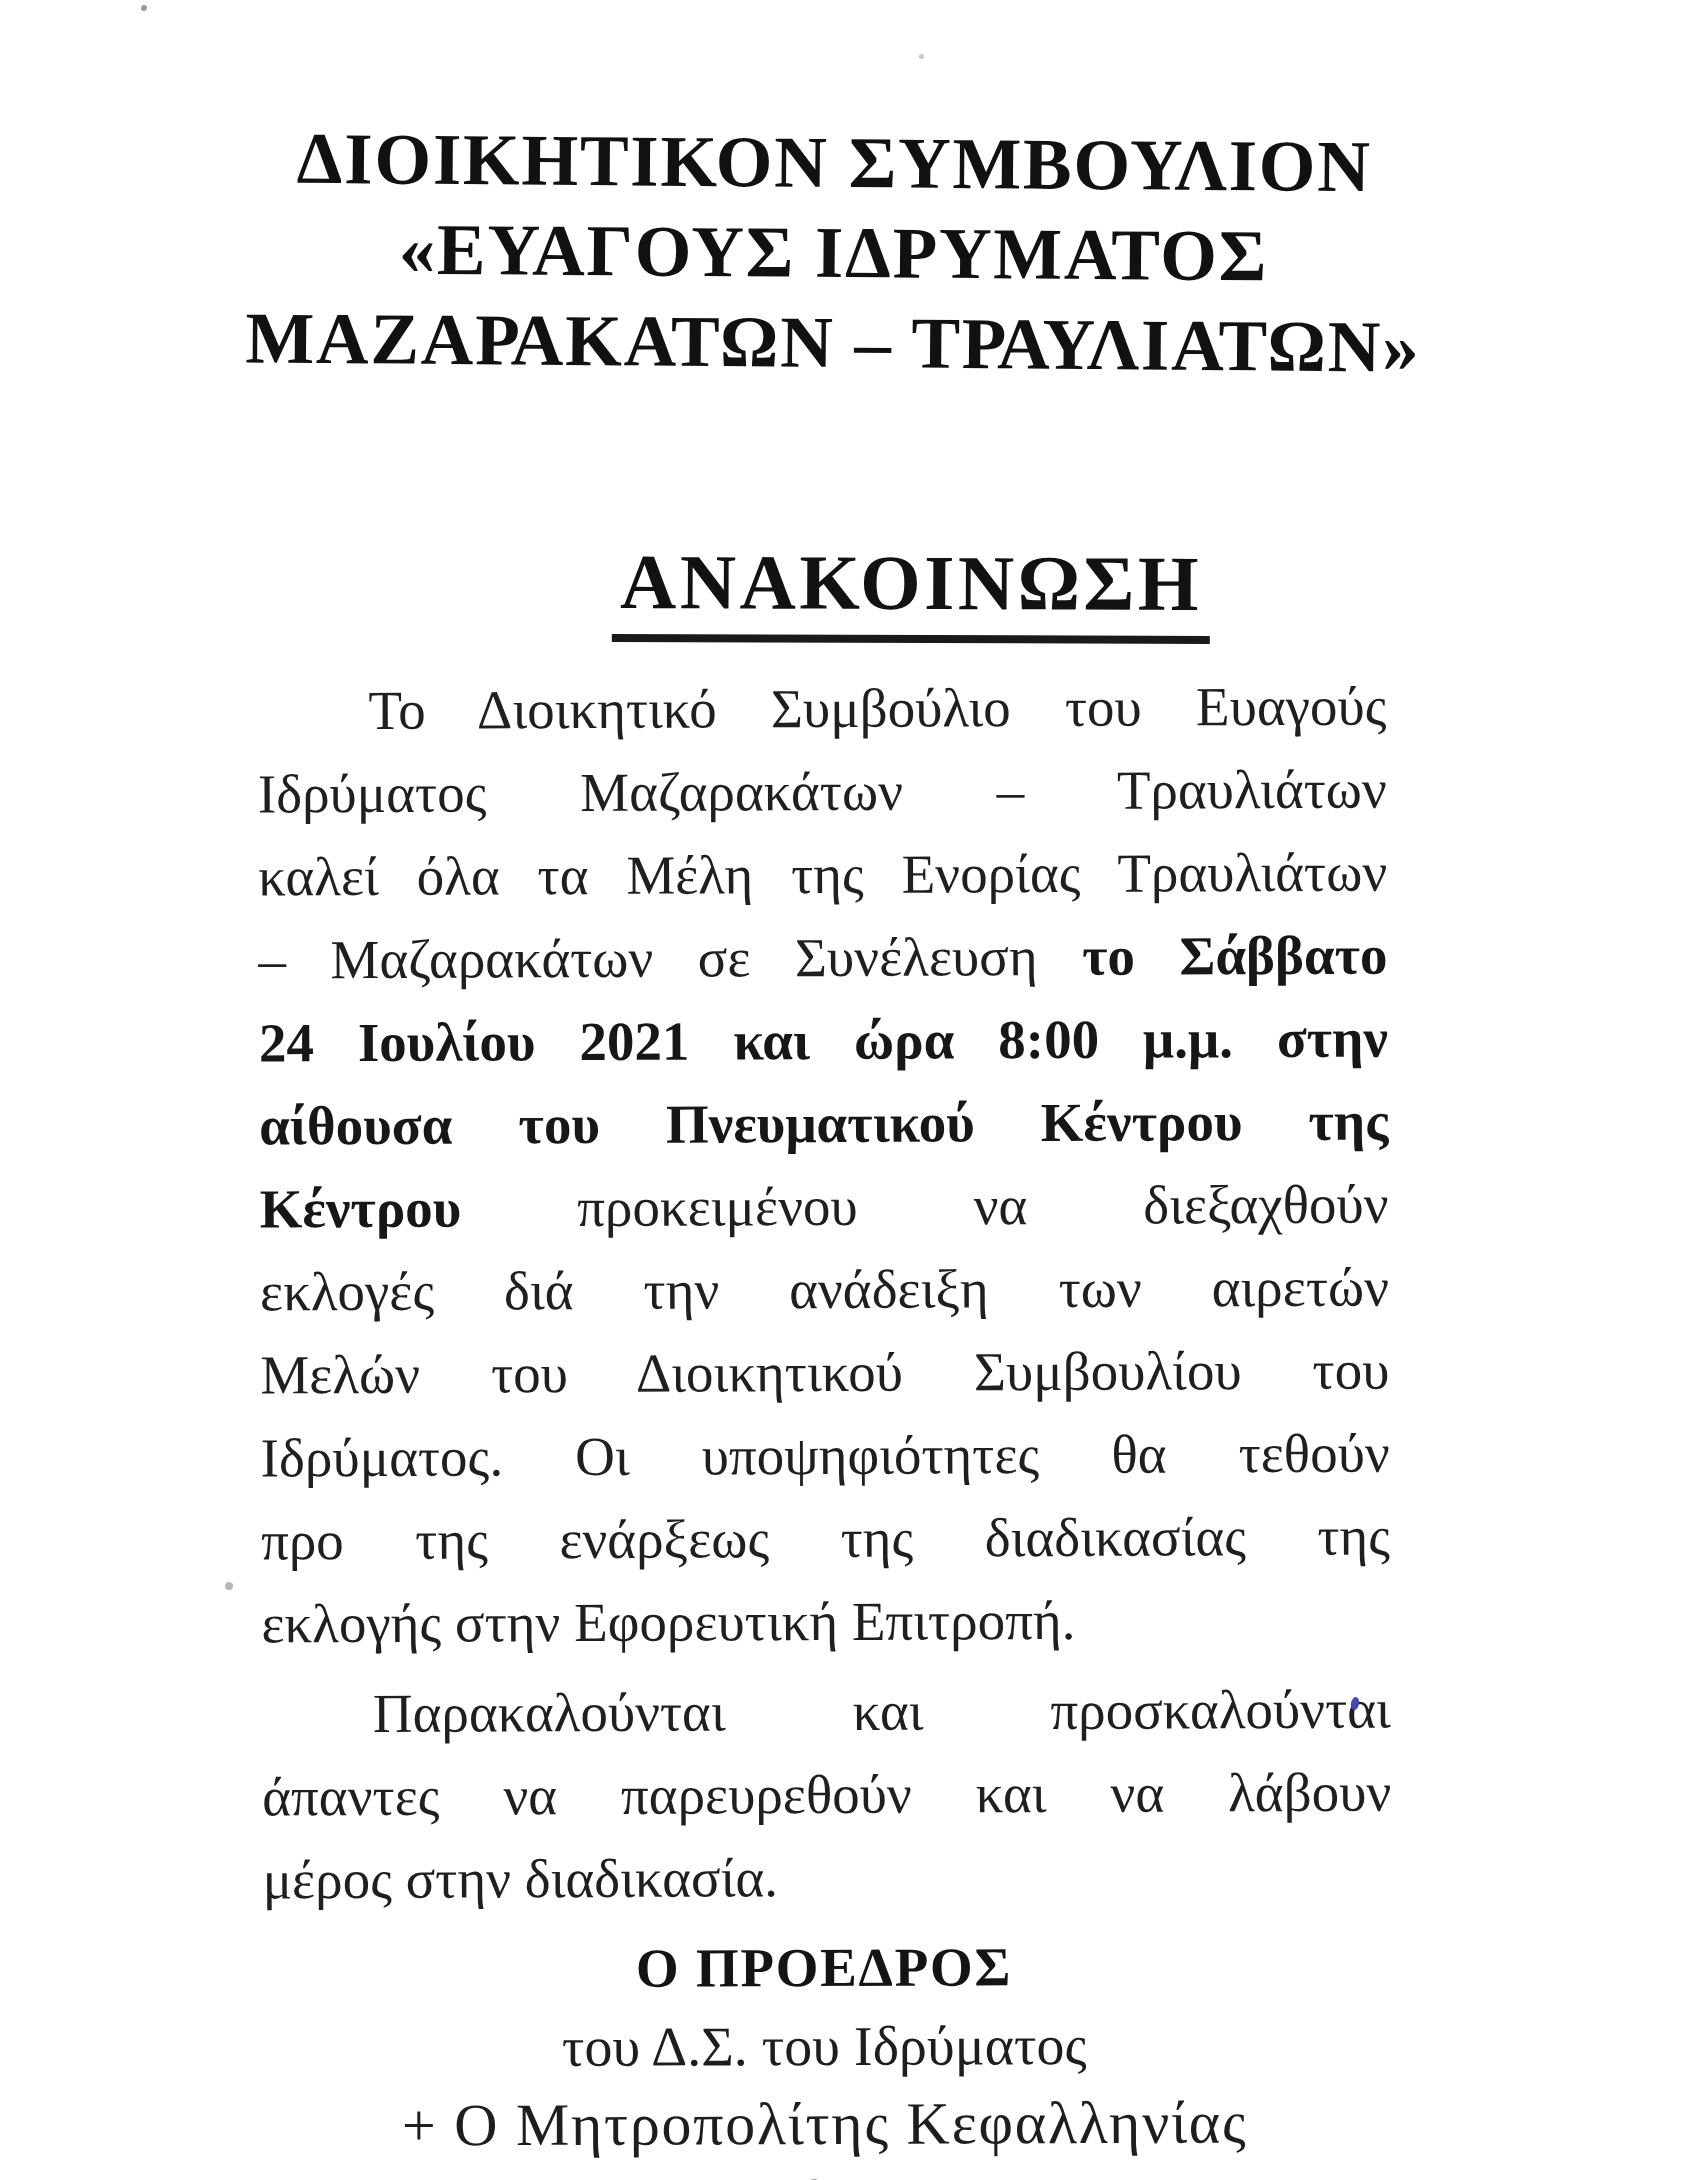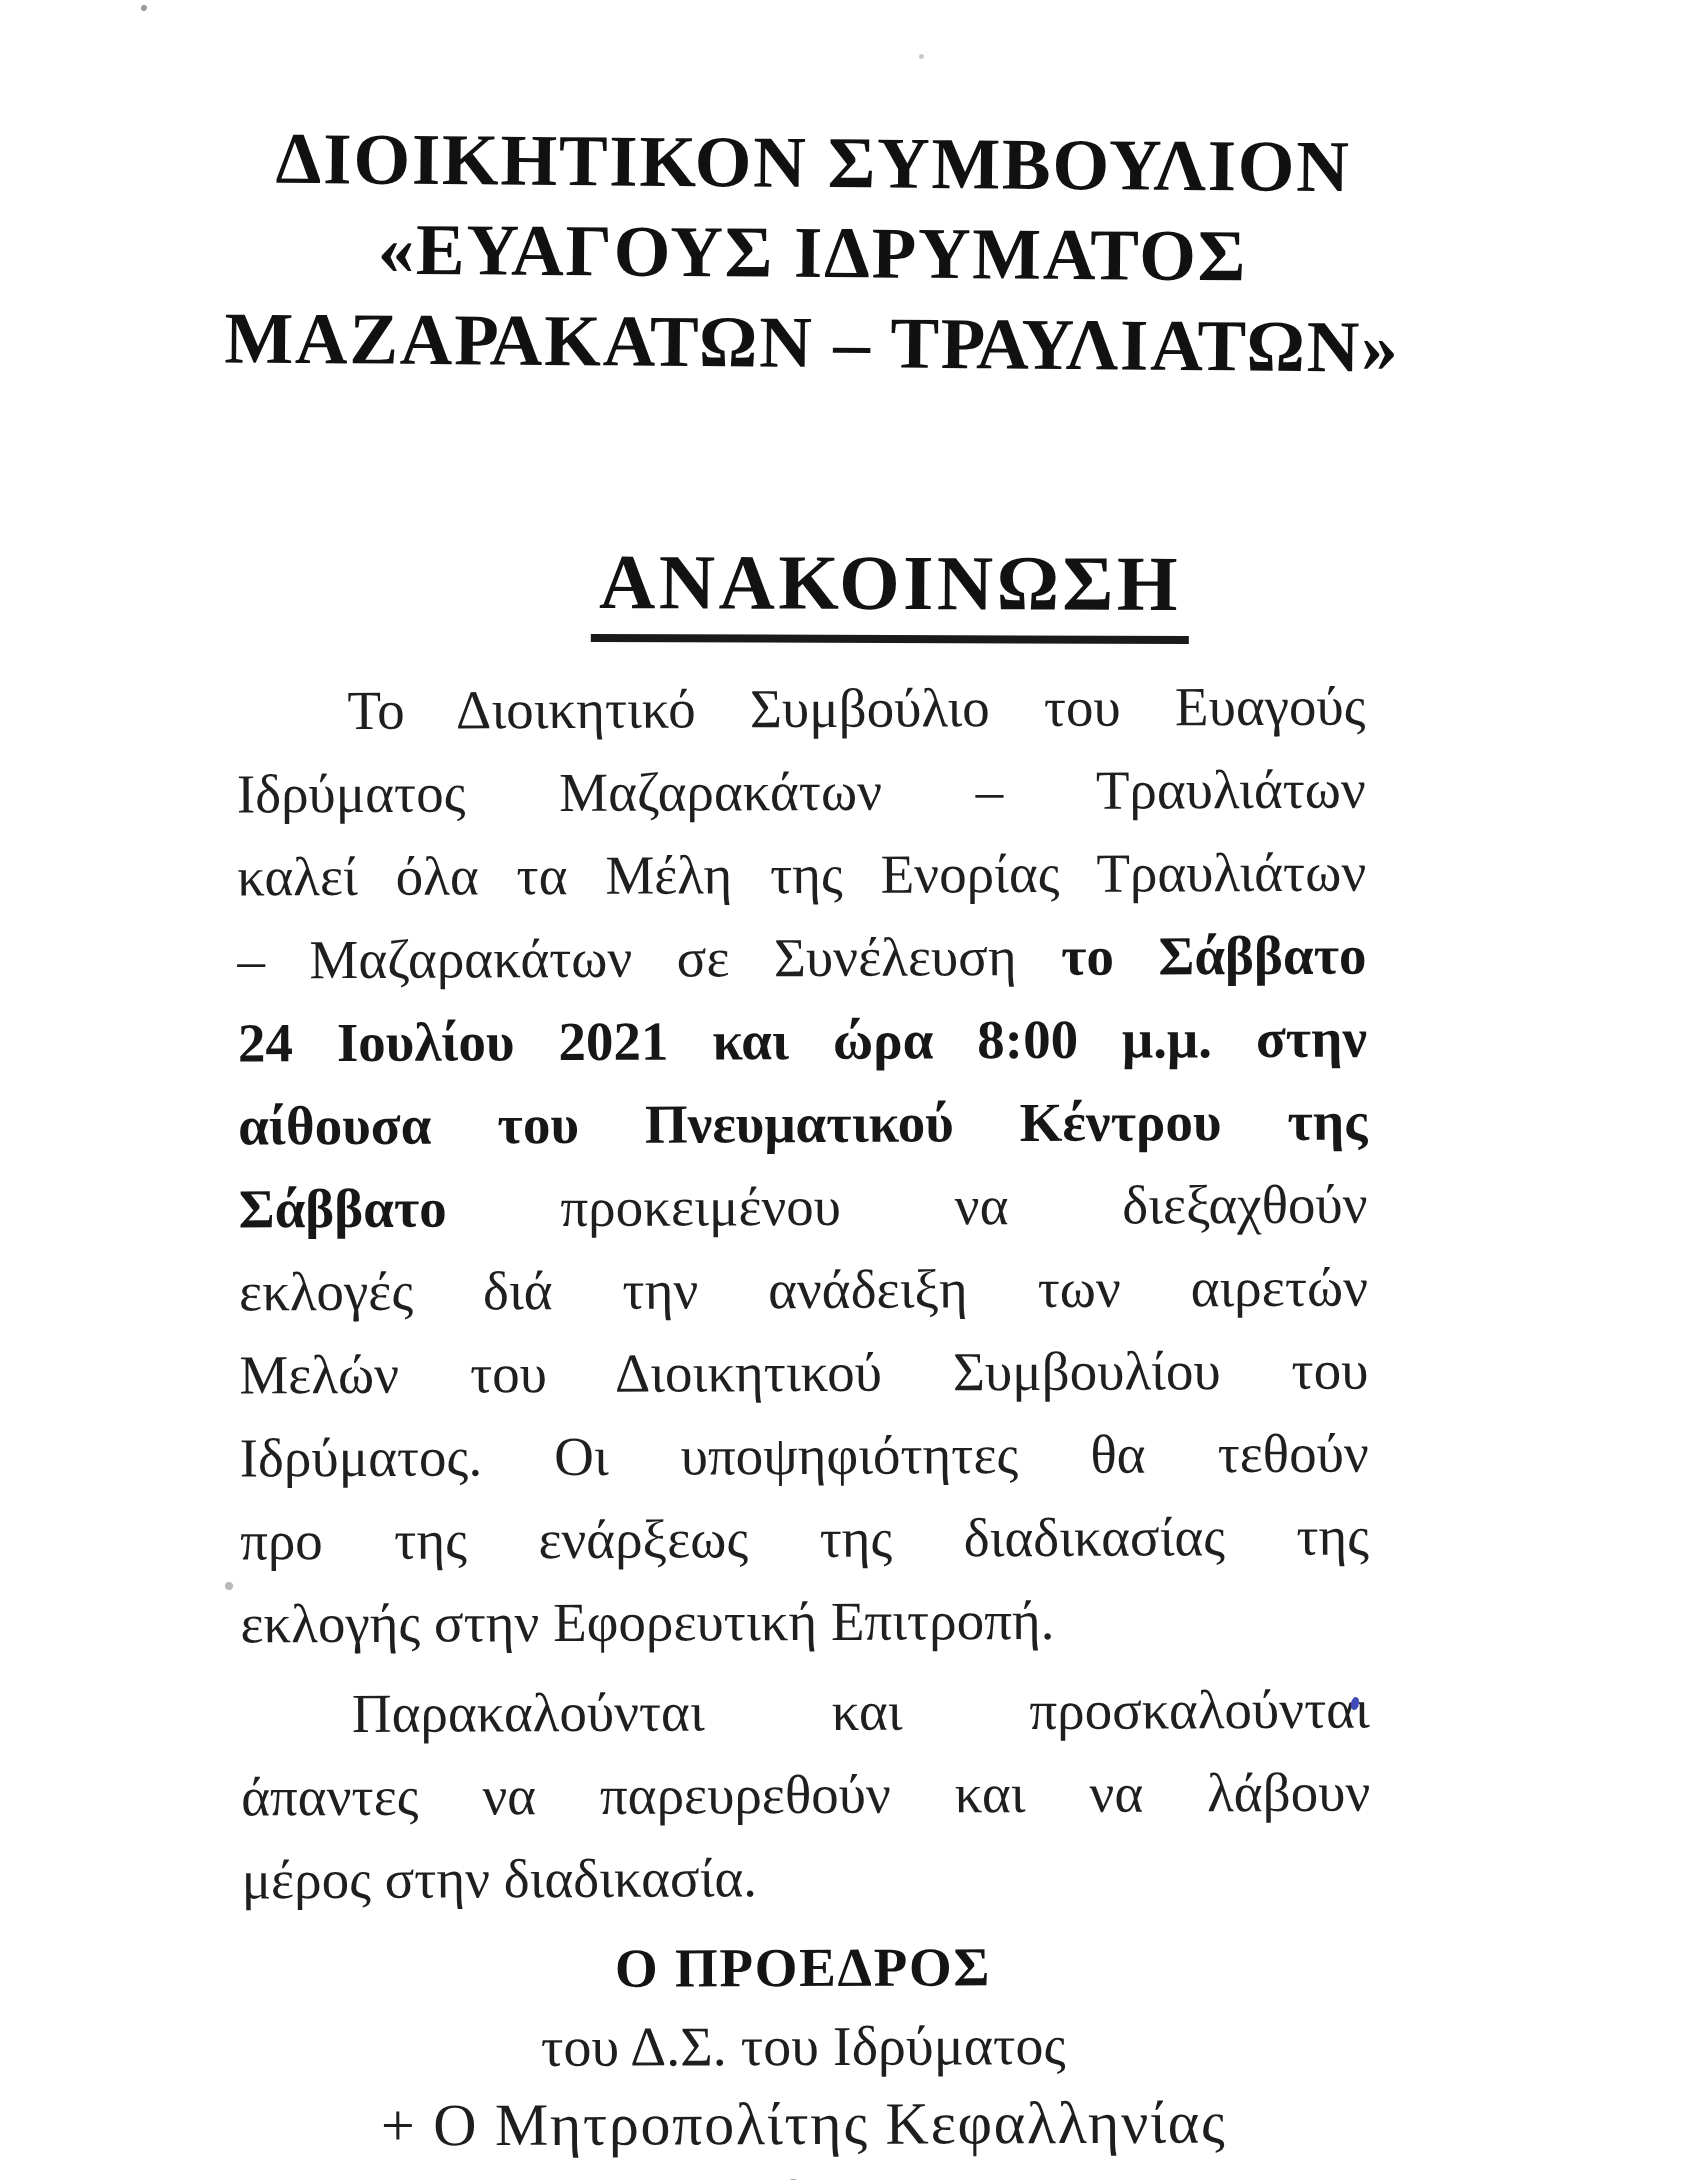--- a/index.html
+++ b/index.html
@@ -4,20 +4,21 @@
 <style>
   html, body { margin: 0; padding: 0; background: #ffffff; }
   .page {
     position: relative;
     width: 1544px;
     height: 2181px;
     background: #ffffff;
     overflow: hidden;
     font-family: "Liberation Serif", "DejaVu Serif", serif;
     color: #1c1c1c;
+    padding-left: 21px;
   }
   .title-block {
     padding-top: 118px;
     text-align: center;
     font-weight: bold;
     font-size: 73px;
     line-height: 90px;
     letter-spacing: 1.7px;
     color: #111111;
     transform: translateX(41px) rotate(0.45deg);
@@ -83,21 +84,21 @@
   </div>
 
   <div class="bodytext" id="body-paragraphs">
       <div class="para">
         <div class="line indent"><span>Το Διοικητικό Συμβούλιο του Ευαγούς</span></div>
         <div class="line"><span>Ιδρύματος Μαζαρακάτων – Τραυλιάτων</span></div>
         <div class="line"><span>καλεί όλα τα Μέλη της Ενορίας Τραυλιάτων</span></div>
         <div class="line"><span>– Μαζαρακάτων σε Συνέλευση </span><span class="b">το Σάββατο</span></div>
         <div class="line"><span class="b">24 Ιουλίου 2021 και ώρα 8:00 μ.μ. στην</span></div>
         <div class="line"><span class="b">αίθουσα του Πνευματικού Κέντρου της</span></div>
-        <div class="line"><span class="b">Σάββατο</span><span> προκειμένου να διεξαχθούν</span></div>
+        <div class="line"><span class="b">Κέντρου</span><span> προκειμένου να διεξαχθούν</span></div>
         <div class="line"><span>εκλογές διά την ανάδειξη των αιρετών</span></div>
         <div class="line"><span>Μελών του Διοικητικού Συμβουλίου του</span></div>
         <div class="line"><span>Ιδρύματος. Οι υποψηφιότητες θα τεθούν</span></div>
         <div class="line"><span>προ της ενάρξεως της διαδικασίας της</span></div>
         <div class="line no-just"><span>εκλογής στην Εφορευτική Επιτροπή.</span></div>
       </div>
       <div class="para">
         <div class="line indent"><span>Παρακαλούνται και προσκαλούνται</span></div>
         <div class="line"><span>άπαντες να παρευρεθούν και να λάβουν</span></div>
         <div class="line no-just"><span>μέρος στην διαδικασία.</span></div>

